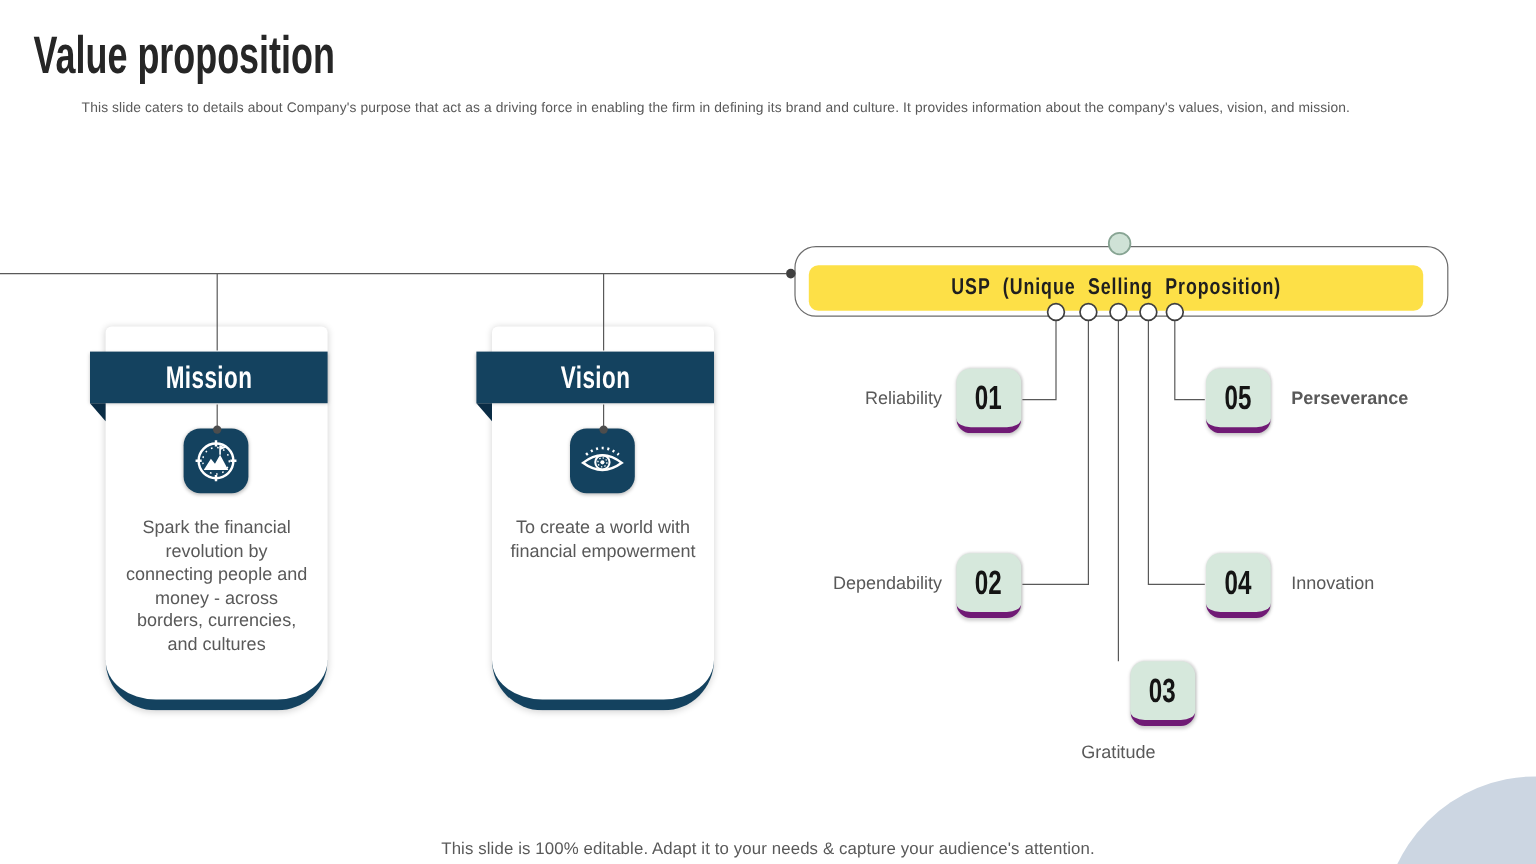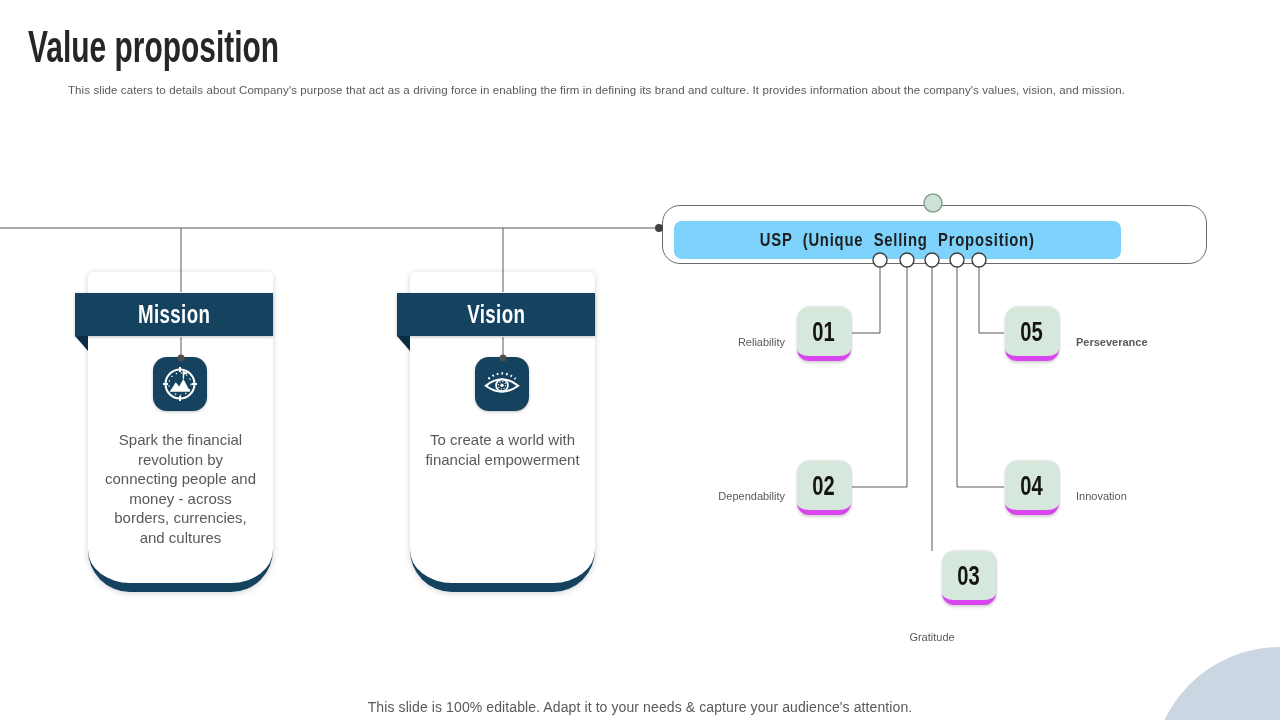--- a/index.html
+++ b/index.html
@@ -46,46 +46,46 @@
   .card-text{
     position:absolute;left:0;top:158px;width:100%;box-sizing:border-box;
     padding:0 13px;text-align:center;font-size:15px;line-height:19.5px;color:#595959;
   }
   
   .usp-outline{
     position:absolute;left:662px;top:205px;width:543px;height:57px;
     border:1px solid #6b6b6b;border-radius:18px;background:#ffffff;
   }
   .usp-bar{
-    position:absolute;left:674px;top:221px;width:447px;height:38px;
-    background:#7dd3fc;border-radius:8px;display:flex;align-items:center;
+    position:absolute;left:674px;top:221px;width:512px;height:38px;
+    background:#fde047;border-radius:8px;display:flex;align-items:center;
     justify-content:center;
   }
   .usp-bar-text{
     font-size:19px;font-weight:bold;color:#1f1f1f;transform:scaleX(0.78);
     transform-origin:center;display:inline-block;letter-spacing:1px;word-spacing:7px;
     white-space:nowrap;
   }
   
   .num-square{
     position:absolute;width:54px;height:49px;background:#d6e8dc;
-    border-radius:12px;border-bottom:5px solid #d946ef;
+    border-radius:12px;border-bottom:5px solid #701a75;
     display:flex;align-items:center;justify-content:center;
     box-shadow:1px -1px 2px rgba(0,0,0,0.10),0 2px 3px rgba(0,0,0,0.18);
   }
   .num-square .num{
     font-size:28px;font-weight:bold;color:#141414;transform:scaleX(0.72);
     transform-origin:center;display:inline-block;
   }
   .sq-01{left:797px;top:307px;}
   .sq-02{left:797px;top:461px;}
   .sq-03{left:942px;top:551px;}
   .sq-04{left:1005px;top:461px;}
   .sq-05{left:1005px;top:307px;}
-  .usp-label{position:absolute;font-size:11px;color:#595959;margin-top:12px;}
+  .usp-label{position:absolute;font-size:15px;color:#595959;}
   .lbl-reliability{left:660px;top:324px;width:125px;text-align:right;}
   .lbl-dependability{left:628px;top:478px;width:157px;text-align:right;}
   .lbl-gratitude{left:872px;top:619px;width:120px;text-align:center;}
   .lbl-innovation{left:1076px;top:478px;text-align:center;}
   .lbl-perseverance{left:1076px;top:324px;text-align:left;font-weight:bold;}
   
   .corner-circle{
     position:absolute;left:1152px;top:647px;width:256px;height:256px;
     border-radius:50%;background:#ccd6e2;
   }

